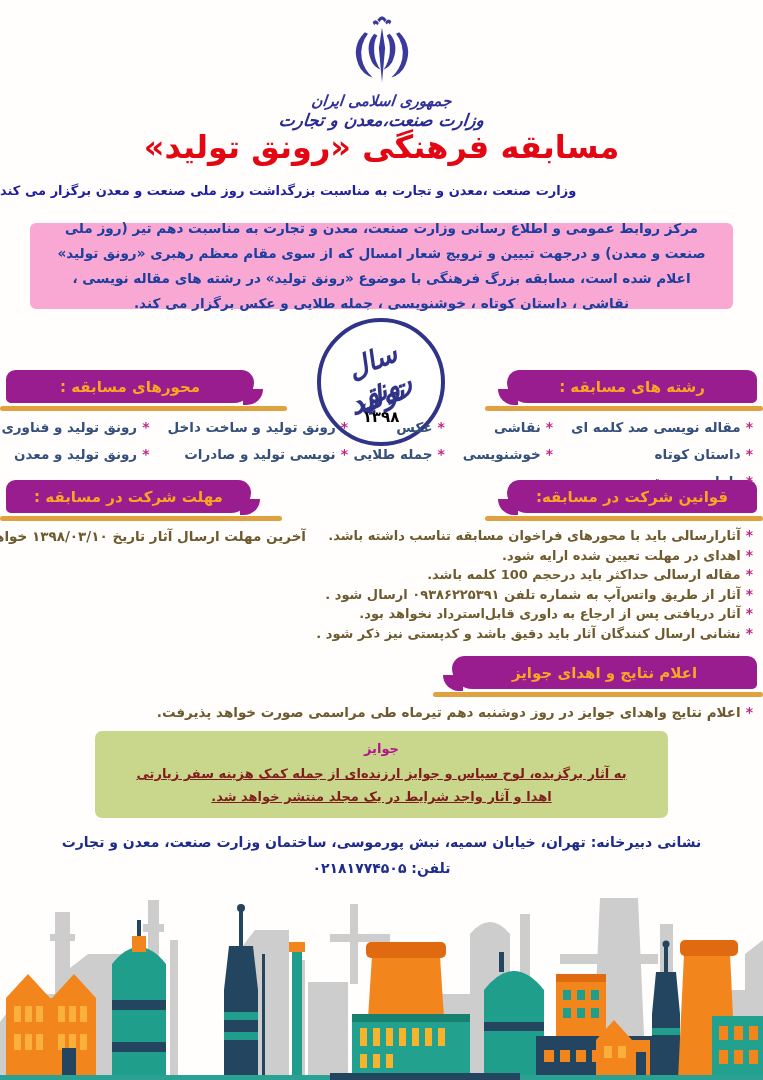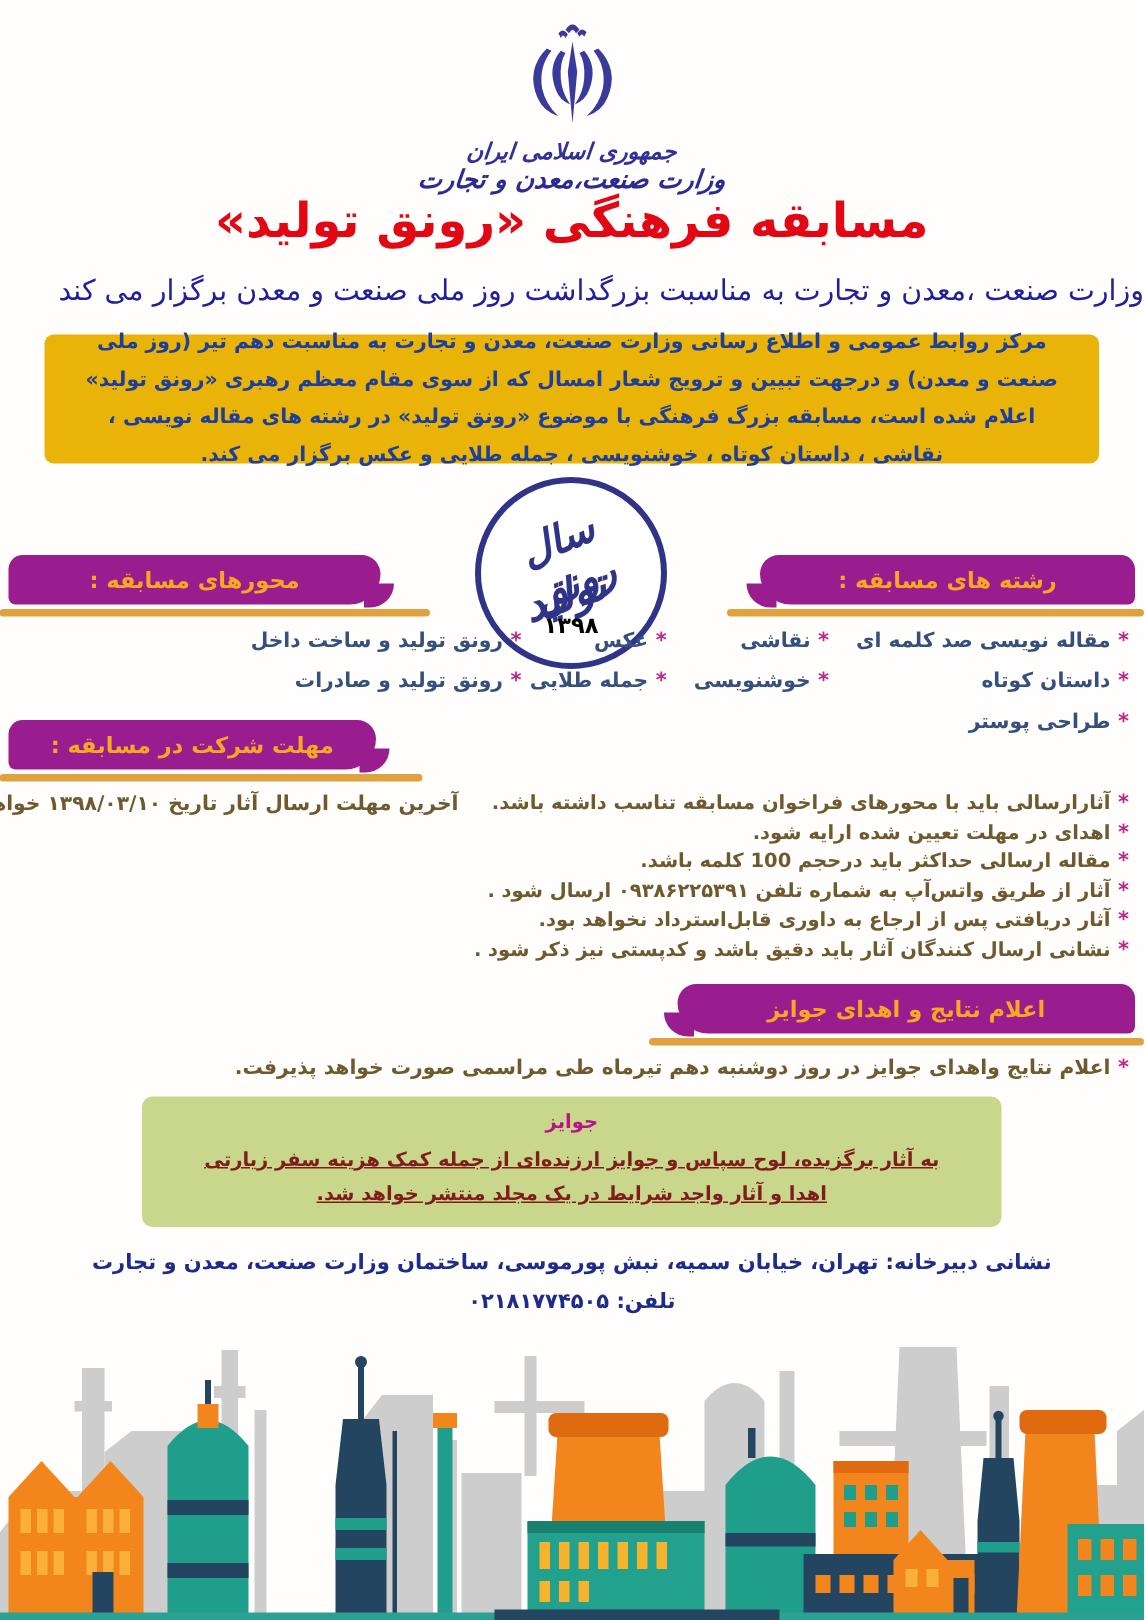--- a/index.html
+++ b/index.html
@@ -8,25 +8,25 @@
     background:#fffefc;font-family:"DejaVu Sans",sans-serif;direction:rtl;
   }
   
   .hdr{position:absolute;top:12px;left:0;width:100%;text-align:center;}
   .hdr .emblem{display:block;margin:0 auto;}
   .org1{font-size:15px;font-weight:bold;font-style:italic;color:#31319a;margin-top:2px;transform:skewX(-6deg);}
   .org2{font-size:17px;font-weight:bold;font-style:italic;color:#2b2b94;transform:skewX(-6deg);}
   
   .title{position:absolute;top:128px;left:0;width:100%;text-align:center;
     font-size:32px;font-weight:bold;color:#e30613;white-space:nowrap;}
-  .subtitle{position:absolute;top:183px;left:0;width:100%;text-align:right;
-    font-size:19px;font-weight:normal;color:#20209e;white-space:nowrap;}
+  .subtitle{position:absolute;top:183px;left:0;width:100%;text-align:left;
+    font-size:13px;font-weight:bold;color:#20209e;white-space:nowrap;}
   
   .intro{position:absolute;top:223px;left:30px;width:703px;height:86px;
-    background:#eab308;border-radius:6px;box-sizing:border-box;
+    background:#f9a8d4;border-radius:6px;box-sizing:border-box;
     display:flex;align-items:center;justify-content:center;padding:6px 20px;}
   .intro::before,.intro::after{content:"";position:absolute;top:14px;width:22px;height:58px;
     background:#e3ad0b;border-radius:8px;z-index:-1;}
   .intro::before{right:-12px;} .intro::after{left:-12px;}
   .intro-text{font-size:13.6px;font-weight:bold;color:#1c3e9c;text-align:center;line-height:25px;}
   
   .stamp{position:absolute;top:318px;left:317px;width:128px;height:128px;border-radius:50%;
     border:4px solid #303488;box-sizing:border-box;background:#fff;}
   .stamp-a{position:absolute;top:22px;right:8px;width:110px;text-align:center;
     color:#303488;font-weight:bold;font-style:italic;font-size:27px;transform:rotate(-22deg);}
@@ -125,32 +125,42 @@
 
   <div class="sec" style="top:370px;left:0;width:287px;">
     <div class="b-purple curl-right" style="left:6px;width:248px;">
       <span class="b-title">محورهای مسابقه :</span>
     </div>
     <div class="b-gold" style="left:0;width:287px;"></div>
   </div>
   <div class="cols" style="top:414px;left:14px;width:334px;">
     <ul>
       <li><span class="bl">*</span><span>رونق تولید و ساخت داخل</span></li>
-      <li><span class="bl">*</span><span>رونق تولید و صادرات</span></li>
+      <li><span class="bl">*</span><span>نویسی تولید و صادرات</span></li>
+    </ul>
+    <ul>
+      <li><span class="bl">*</span><span>رونق تولید و فناوری</span></li>
+      <li><span class="bl">*</span><span>رونق تولید و معدن</span></li>
     </ul>
   </div>
 
   <div class="sec" style="top:480px;left:0;width:282px;text-align:center;">
     <div class="b-purple curl-right" style="left:6px;width:245px;">
       <span class="b-title">مهلت شرکت در مسابقه :</span>
     </div>
     <div class="b-gold" style="left:0;width:282px;"></div>
   </div>
   <div class="plain" style="top:528px;left:8px;width:298px;text-align:right;">آخرین مهلت ارسال آثار تاریخ ۱۳۹۸/۰۳/۱۰ خواهد بود.</div>
 
+  <div class="sec" style="top:480px;right:0;width:278px;">
+    <div class="b-purple curl-left" style="right:6px;width:250px;">
+      <span class="b-title">قوانین شرکت در مسابقه:</span>
+    </div>
+    <div class="b-gold" style="right:0;width:278px;"></div>
+  </div>
   <ul class="rules" style="top:526px;right:10px;width:585px;">
     <li><span class="bl">*</span><span>آثارارسالی باید با محورهای فراخوان مسابقه تناسب داشته باشد.</span></li>
     <li><span class="bl">*</span><span>اهدای در مهلت تعیین شده ارایه شود.</span></li>
     <li><span class="bl">*</span><span>مقاله ارسالی حداکثر باید درحجم 100 کلمه باشد.</span></li>
     <li><span class="bl">*</span><span>آثار از طریق واتس‌آپ به شماره تلفن ۰۹۳۸۶۲۲۵۳۹۱ ارسال شود .</span></li>
     <li><span class="bl">*</span><span>آثار دریافتی پس از ارجاع به داوری قابل‌استرداد نخواهد بود.</span></li>
     <li><span class="bl">*</span><span>نشانی ارسال کنندگان آثار باید دقیق باشد و کدپستی نیز ذکر شود .</span></li>
   </ul>
 
   <div class="sec" style="top:656px;right:0;width:330px;">

